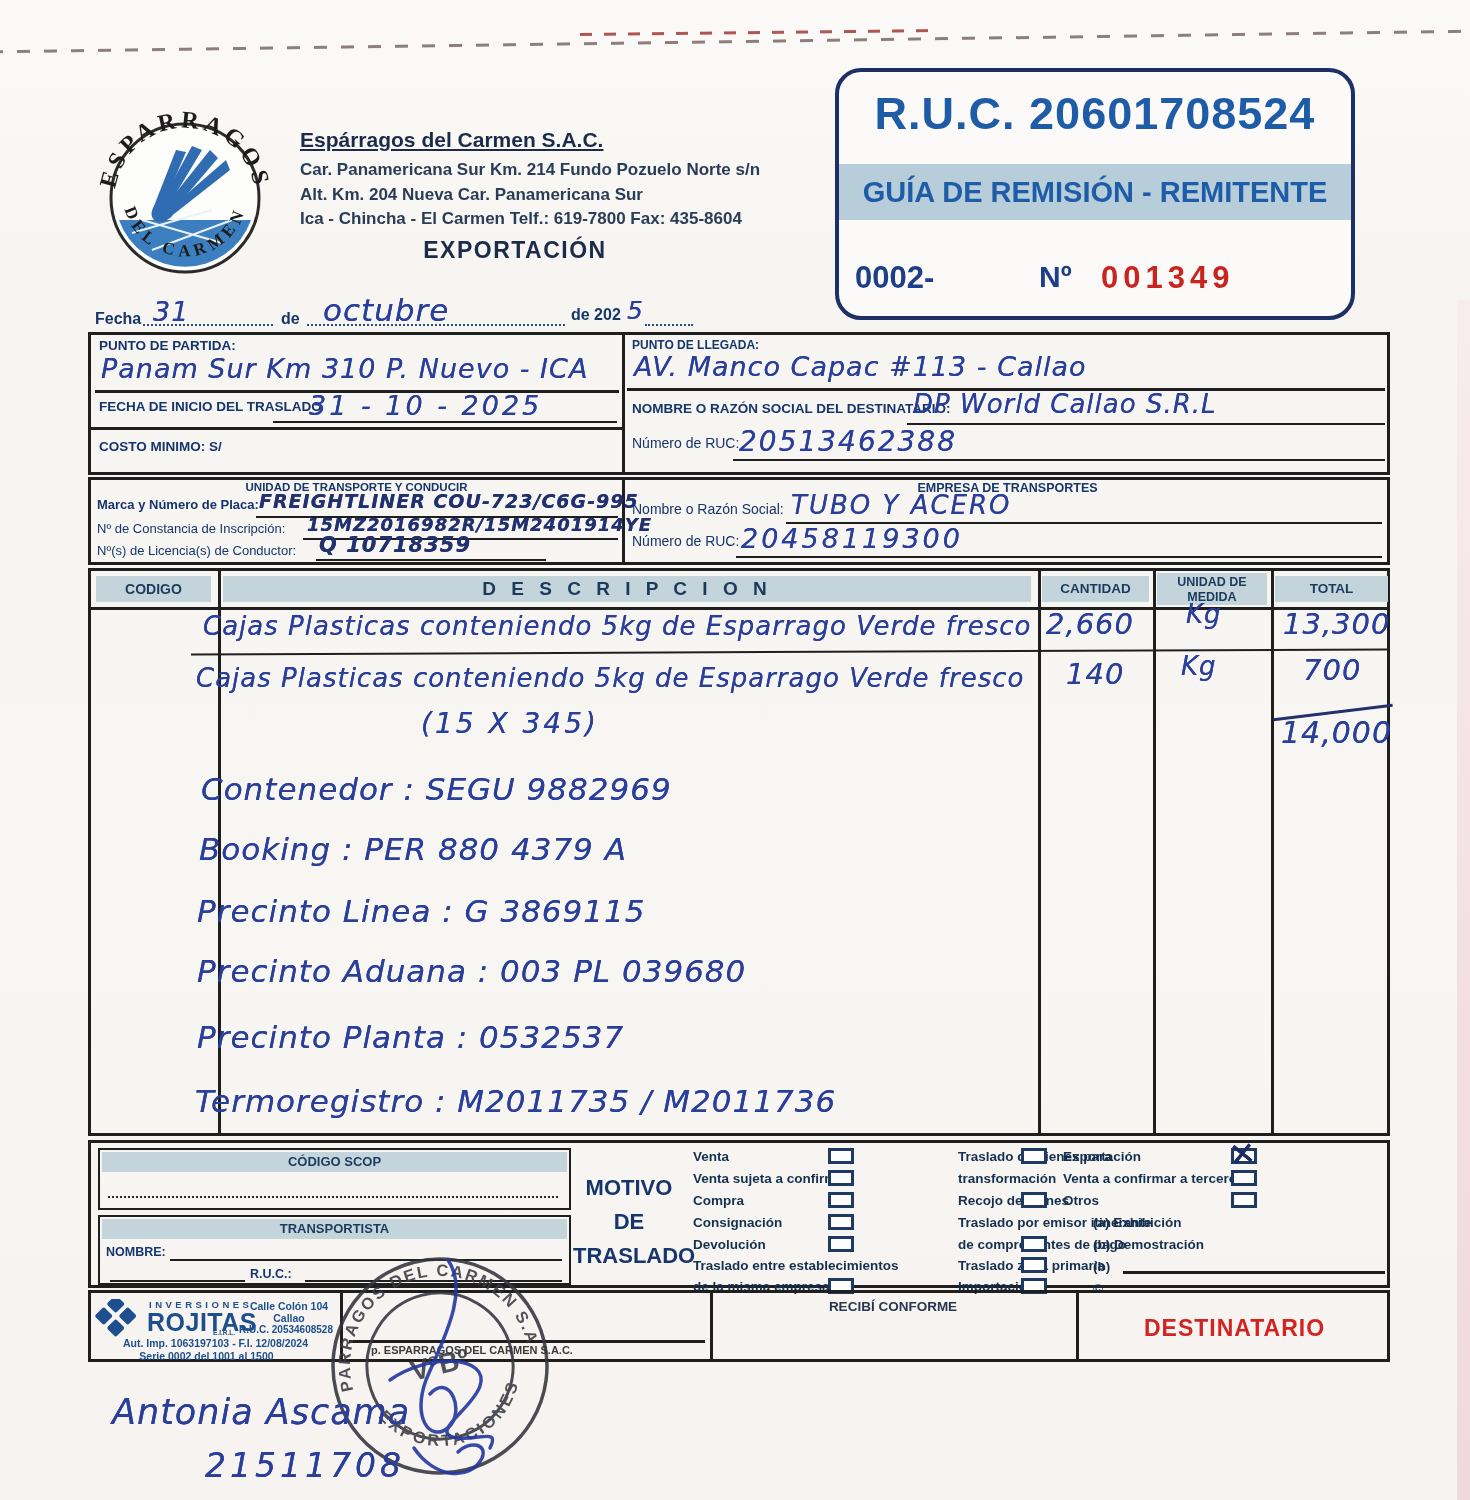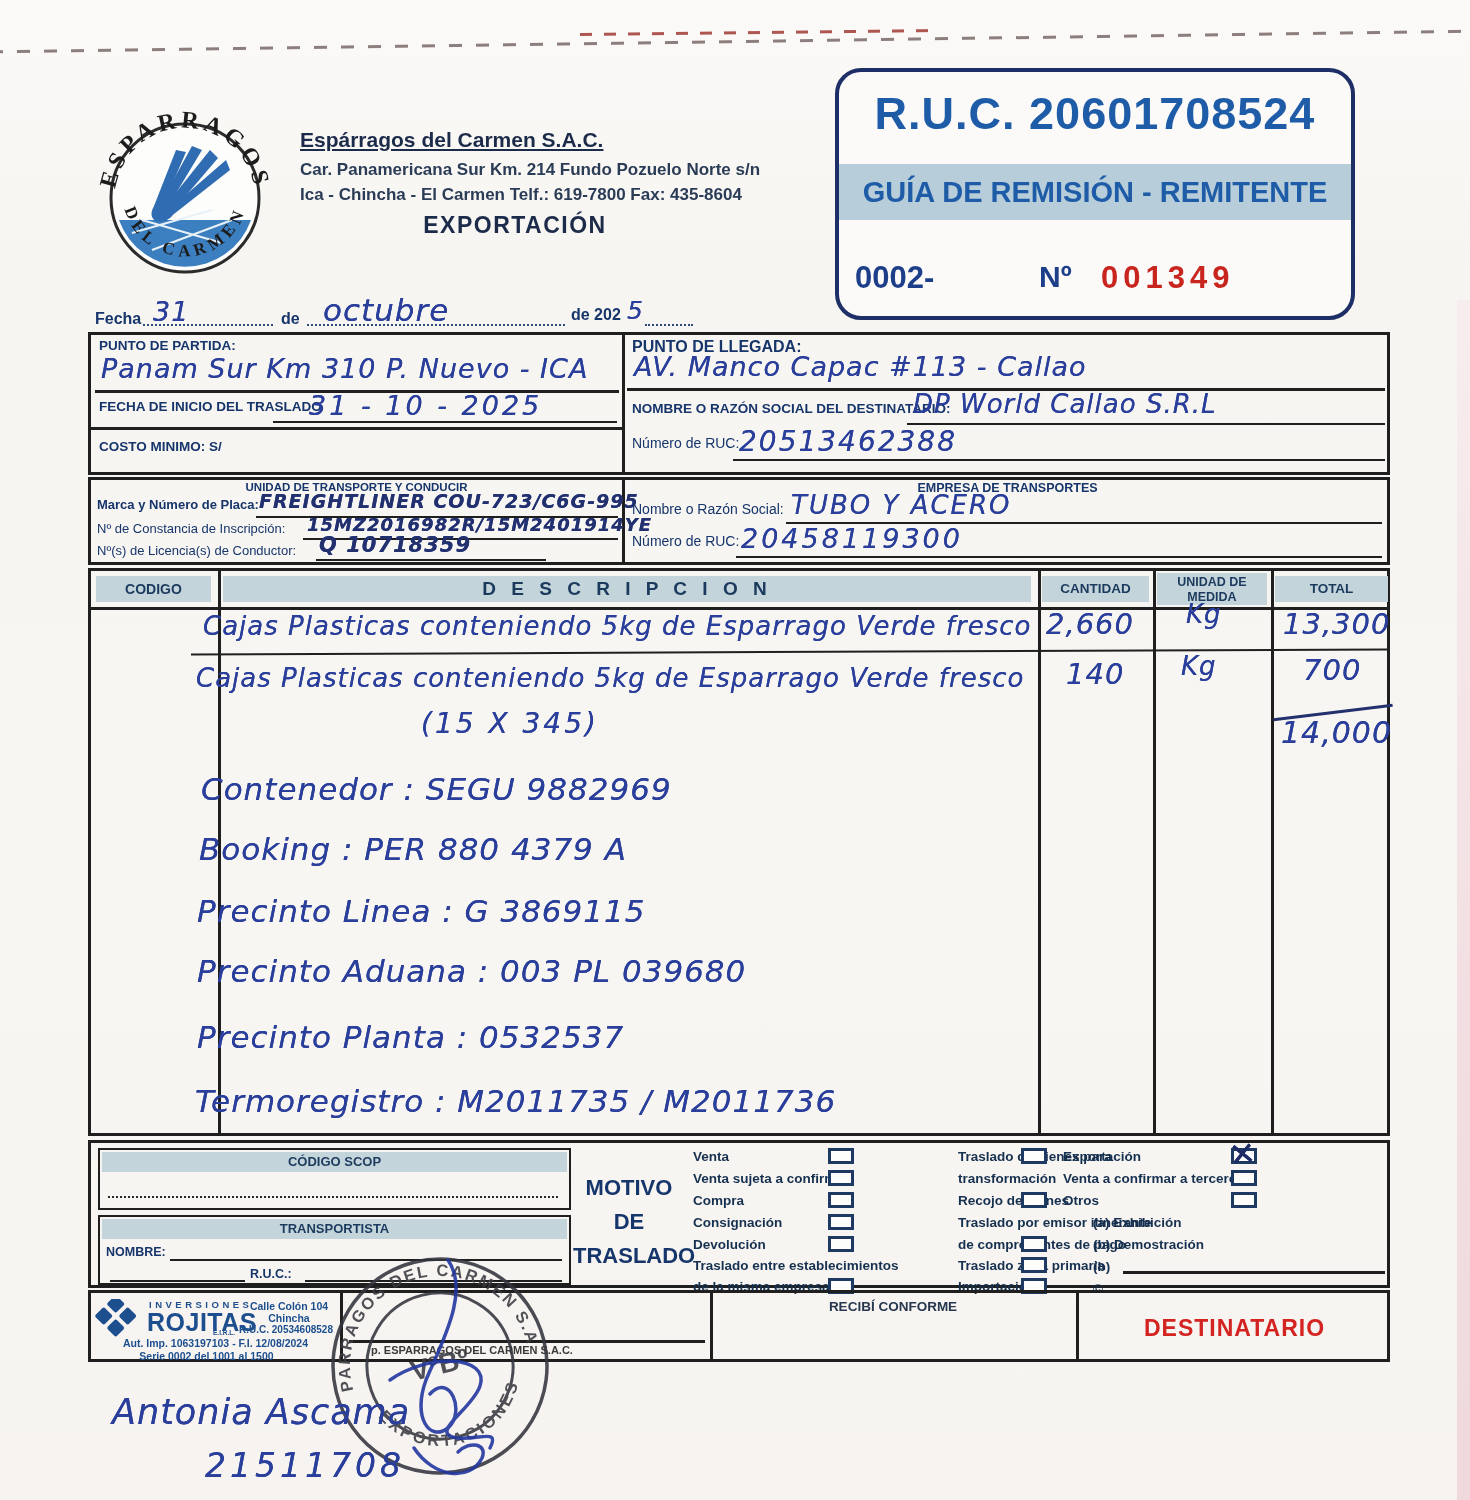--- a/index.html
+++ b/index.html
@@ -60,20 +60,21 @@
       </text>
       <text font-family="Liberation Serif,serif" font-size="17" font-weight="bold" fill="#1c1c1c" letter-spacing="5">
         <textPath href="#arcBot" startOffset="50%" text-anchor="middle">DEL CARMEN</textPath>
       </text>
     </svg>
   </div>
 
   <div class="abs" style="left:300px;top:128px;width:490px;">
     <div style="font-size:21px;font-weight:bold;color:#1c2b4a;text-decoration:underline;margin-bottom:6px;">Espárragos del Carmen S.A.C.</div>
     <div style="font-size:17px;font-weight:bold;color:#2b3c57;line-height:1.45;">Car. Panamericana Sur Km. 214 Fundo Pozuelo Norte s/n</div>
+    <div style="font-size:17px;font-weight:bold;color:#2b3c57;line-height:1.45;">Alt. Km. 204 Nueva Car. Panamericana Sur</div>
     <div style="font-size:17px;font-weight:bold;color:#2b3c57;line-height:1.45;">Ica - Chincha - El Carmen Telf.: 619-7800 Fax: 435-8604</div>
     <div style="font-size:23px;font-weight:bold;color:#1c2b4a;letter-spacing:1.5px;text-align:center;width:430px;margin-top:5px;">EXPORTACIÓN</div>
   </div>
 
   <div class="abs" style="left:835px;top:68px;width:512px;height:244px;border:4.5px solid #1d2f66;border-radius:26px;background:#fbfaf9;overflow:hidden;">
     <div style="position:absolute;top:16px;width:100%;text-align:center;font-size:45px;font-weight:bold;color:#1f5ca8;letter-spacing:1px;">R.U.C. 20601708524</div>
     <div style="position:absolute;top:92px;left:0;width:100%;height:56px;background:#b7cdd9;"></div>
     <div style="position:absolute;top:104px;width:100%;text-align:center;font-size:29px;font-weight:bold;color:#1f5ca8;">GUÍA DE REMISIÓN - REMITENTE</div>
     <div style="position:absolute;left:16px;top:188px;font-size:31px;font-weight:bold;color:#1d3f8a;">0002-</div>
     <div style="position:absolute;left:200px;top:188px;font-size:30px;font-weight:bold;color:#1d3f8a;">Nº</div>
@@ -98,21 +99,21 @@
     <span class="lbl" style="position:absolute;left:8px;top:3px;font-size:13.5px;">PUNTO DE PARTIDA:</span>
     <span class="hw" style="left:10px;top:18px;font-size:27px;">Panam Sur Km 310 P. Nuevo - ICA</span>
     <div class="blk-line" style="left:4px;top:55px;width:524px;height:2.5px;"></div>
 
     <span class="lbl" style="position:absolute;left:8px;top:64px;font-size:13.5px;">FECHA DE INICIO DEL TRASLADO</span>
     <span class="hw" style="left:218px;top:55px;font-size:27px;letter-spacing:3px;">31 - 10 - 2025</span>
     <div class="blk-line" style="left:182px;top:86px;width:344px;height:2px;"></div>
     <div class="blk-line" style="left:0;top:92px;width:531px;height:2.5px;"></div>
     <span class="lbl" style="position:absolute;left:8px;top:104px;font-size:13.5px;">COSTO MINIMO: S/</span>
 
-    <span class="lbl" style="position:absolute;left:541px;top:3px;font-size:16px;">PUNTO DE LLEGADA:</span>
+    <span class="lbl" style="position:absolute;left:541px;top:3px;font-size:12px;">PUNTO DE LLEGADA:</span>
     <span class="hw" style="left:543px;top:16px;font-size:27px;">AV. Manco Capac #113 - Callao</span>
     <div class="blk-line" style="left:536px;top:53px;width:758px;height:2.5px;"></div>
 
     <span class="lbl" style="position:absolute;left:541px;top:66px;font-size:13.5px;">NOMBRE O RAZÓN SOCIAL DEL DESTINATARIO:</span>
     <span class="hw" style="left:822px;top:54px;font-size:26px;">DP World Callao S.R.L</span>
     <div class="blk-line" style="left:816px;top:88px;width:478px;height:2px;"></div>
 
     <span class="lbl" style="position:absolute;left:541px;top:100px;font-size:14px;font-weight:normal;color:#16356b;">Número de RUC:</span>
     <span class="hw" style="left:648px;top:90px;font-size:28px;letter-spacing:2px;">20513462388</span>
     <div class="blk-line" style="left:642px;top:124px;width:652px;height:2px;"></div>
@@ -257,21 +258,21 @@
             <rect x="2" y="10" width="13" height="13" rx="2" transform="rotate(45 8 17)"></rect>
             <rect x="26" y="10" width="13" height="13" rx="2" transform="rotate(45 32 17)"></rect>
             <rect x="14" y="22" width="13" height="13" rx="2" transform="rotate(45 20 29)"></rect>
           </g>
         </svg>
       </span>
       <span style="position:absolute;left:58px;top:6px;font-size:9.5px;font-weight:bold;letter-spacing:3.5px;">INVERSIONES</span>
       <span style="position:absolute;left:56px;top:15px;font-size:25px;font-weight:bold;letter-spacing:.5px;">ROJITAS</span>
       <span style="position:absolute;left:122px;top:36px;font-size:6.5px;font-weight:bold;">E.I.R.L.</span>
       <span style="position:absolute;left:150px;top:7px;width:96px;font-size:10.5px;font-weight:bold;text-align:center;">Calle Colón 104</span>
-      <span style="position:absolute;left:150px;top:19px;width:96px;font-size:10.5px;font-weight:bold;text-align:center;">Chincha</span>
+      <span style="position:absolute;left:150px;top:19px;width:96px;font-size:10.5px;font-weight:bold;text-align:center;">Callao</span>
       <span style="position:absolute;left:142px;top:31px;width:106px;font-size:10px;font-weight:bold;text-align:center;">R.U.C. 20534608528</span>
       <span style="position:absolute;left:0;top:44px;width:249px;font-size:10.5px;font-weight:bold;text-align:center;">Aut. Imp. 1063197103 - F.I. 12/08/2024</span>
       <span style="position:absolute;left:0;top:57px;width:231px;font-size:10.5px;font-weight:bold;text-align:center;">Serie 0002 del 1001 al 1500</span>
     </div>
 
     <div class="blk-line" style="left:258px;top:47px;width:356px;height:2.5px;"></div>
     <span style="position:absolute;left:280px;top:51px;font-size:11px;color:#3a3a3a;font-weight:bold;">p. ESPARRAGOS DEL CARMEN S.A.C.</span>
 
     <span style="position:absolute;left:619px;top:6px;width:366px;text-align:center;font-size:13.5px;font-weight:bold;color:#27374f;">RECIBÍ CONFORME</span>
 

